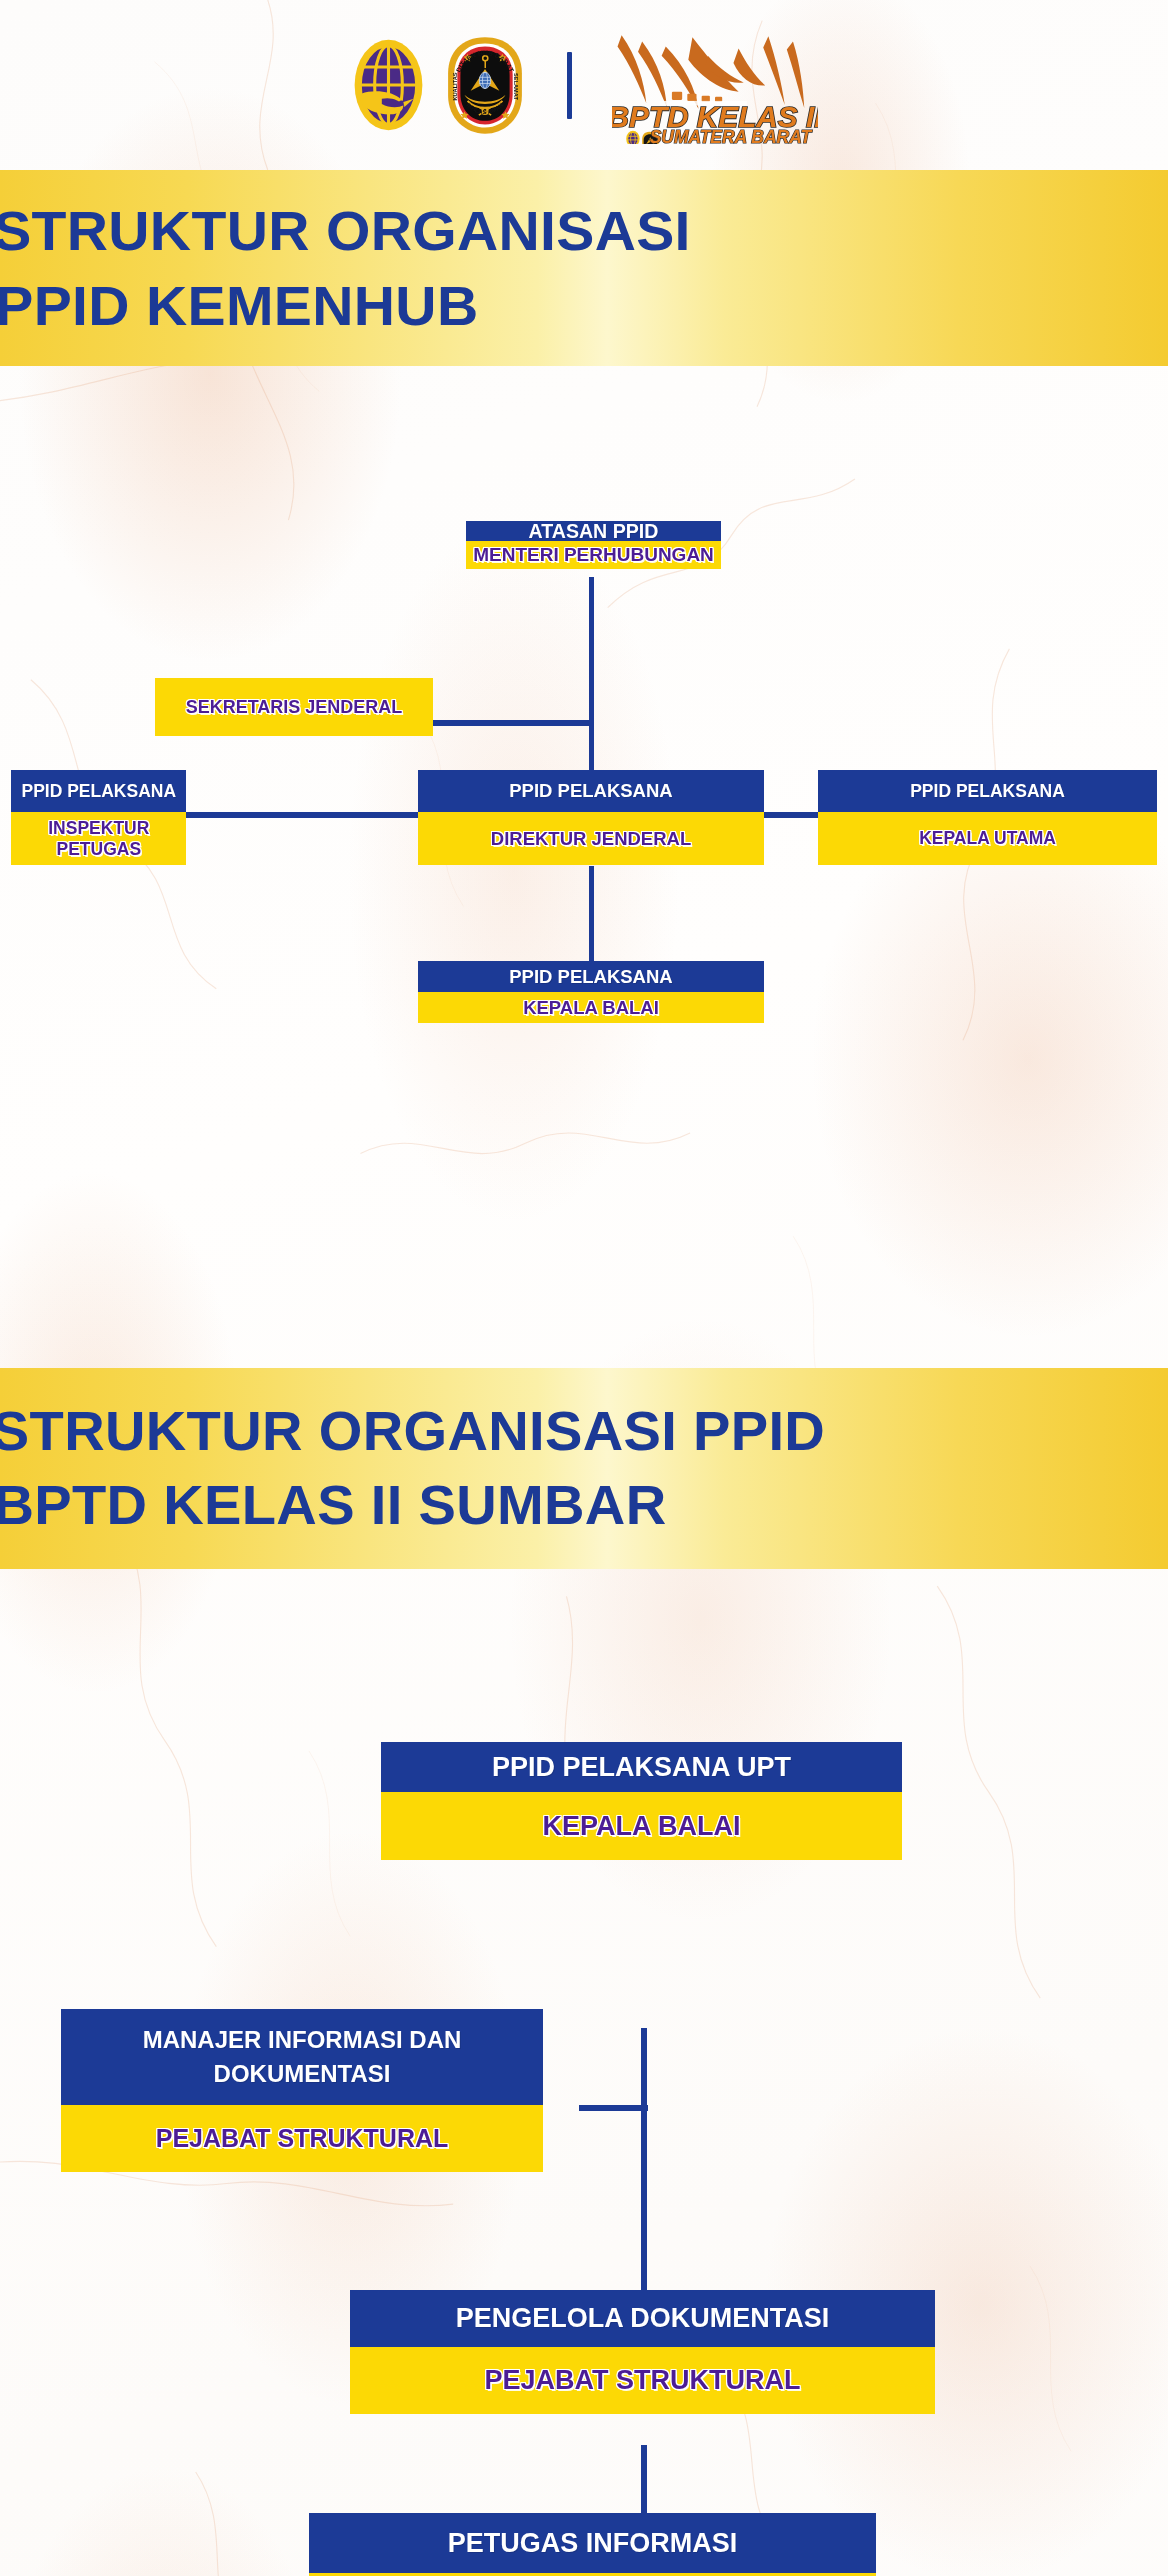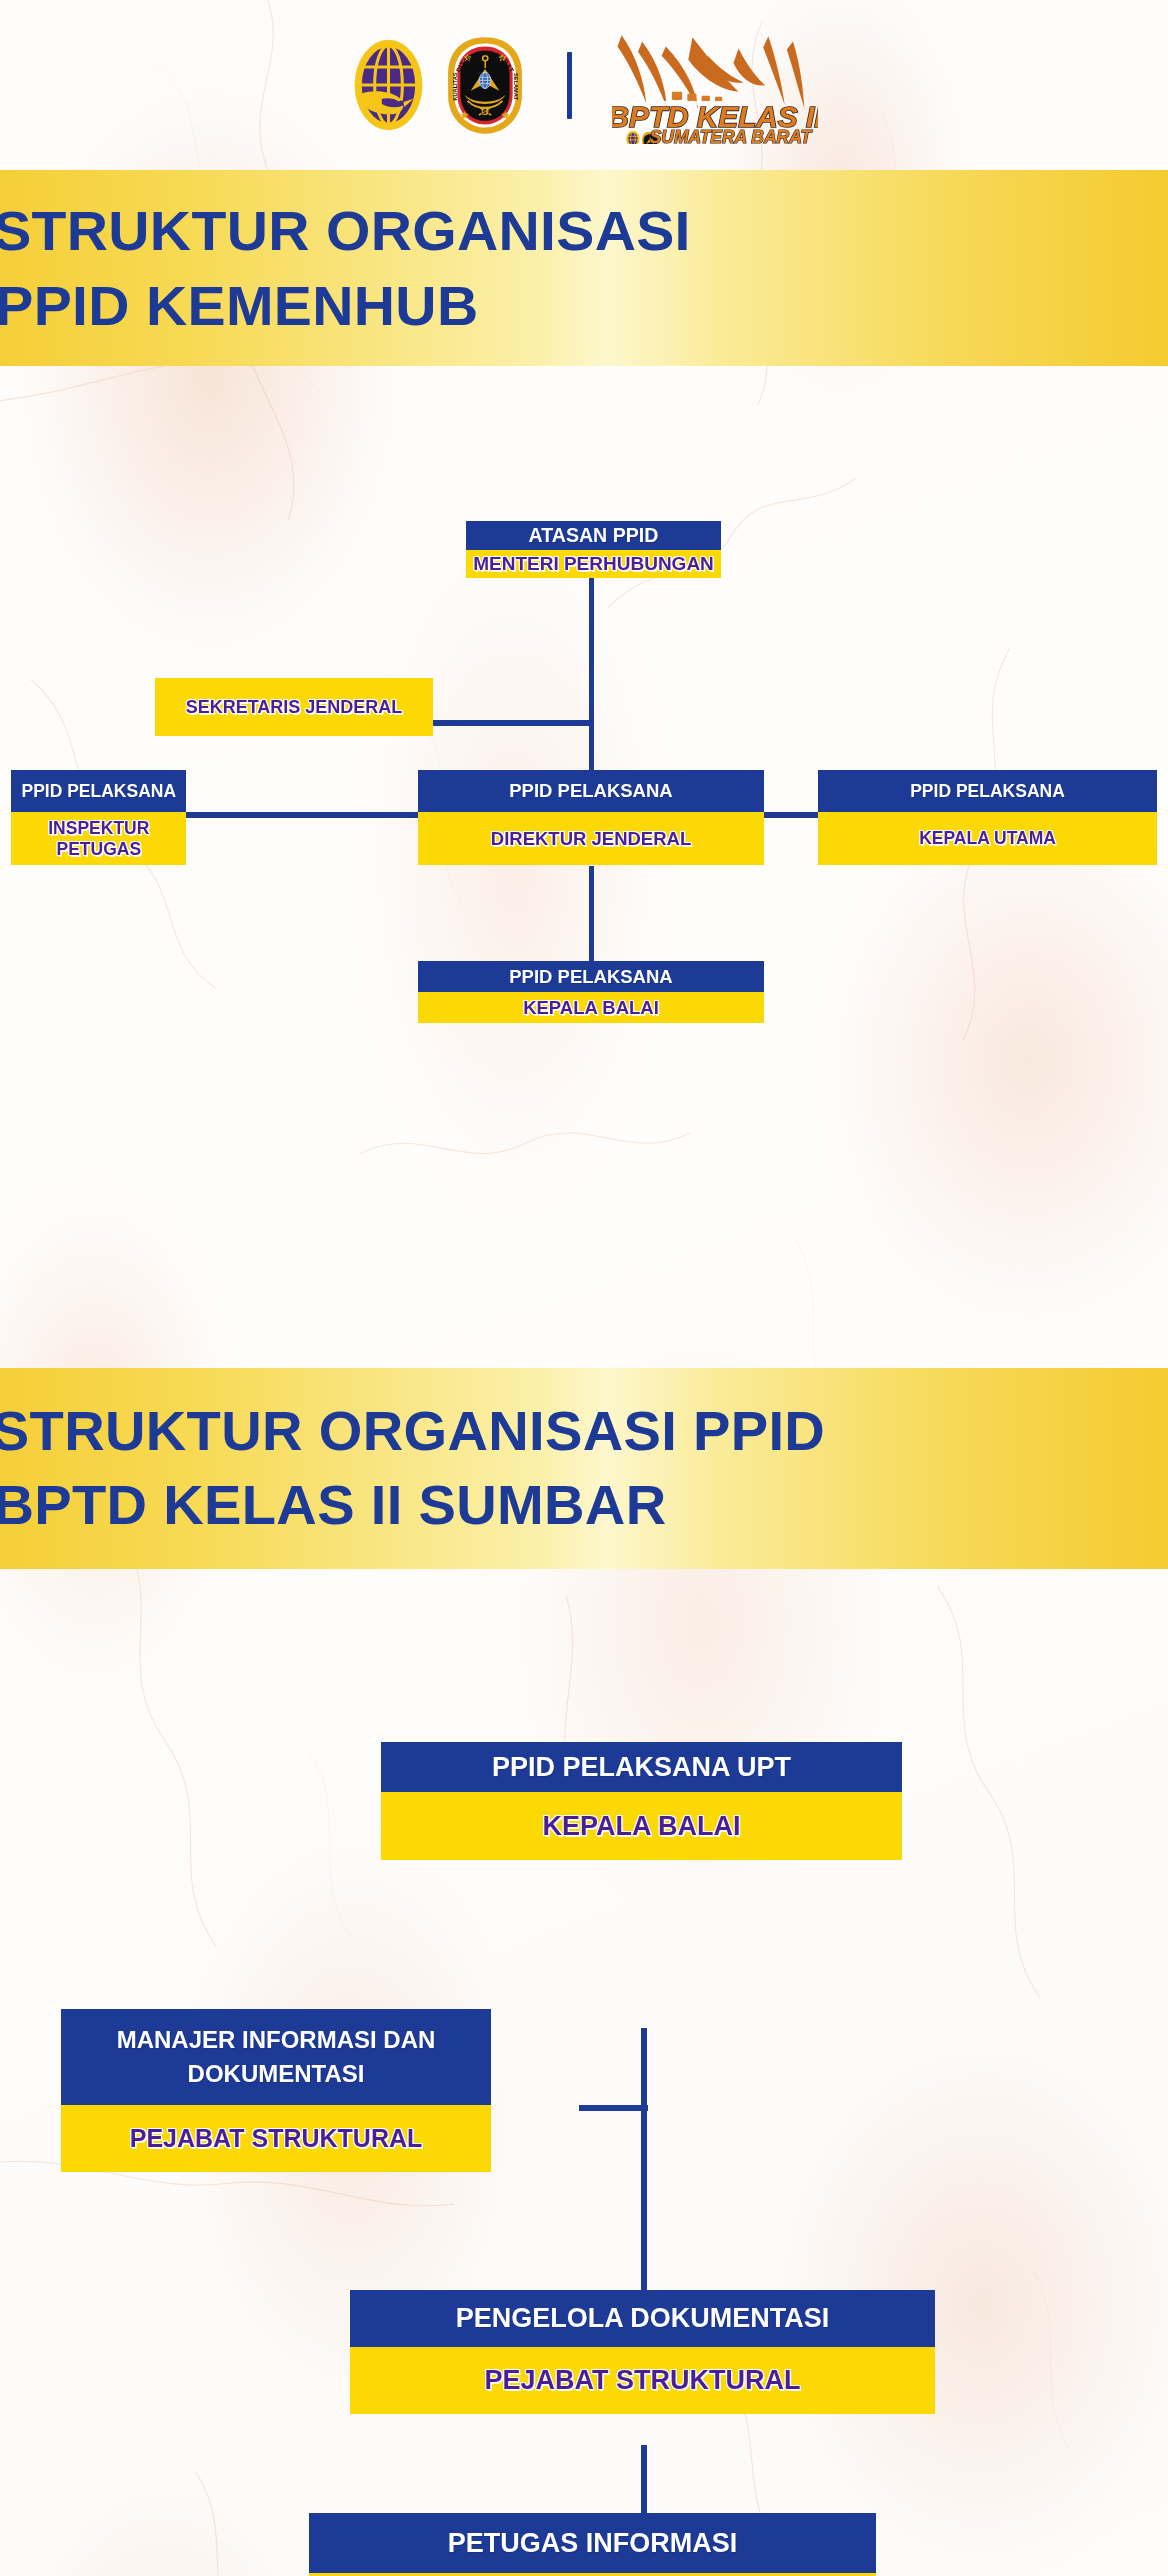--- a/index.html
+++ b/index.html
@@ -226,21 +226,21 @@
 
 <div class="chart" id="chart1">
 
   <div class="conn" style="left:589px; top:211px; width:5.2px; height:146px;"></div>
   <div class="conn" style="left:276px;  top:354px; width:315px; height:5.7px;"></div>
   <div class="conn" style="left:589px; top:357px; width:5.2px; height:50px;"></div>
   <div class="conn" style="left:178px;  top:446px; width:814px; height:5.7px;"></div>
   <div class="conn" style="left:589px; top:500px; width:5.2px; height:98px;"></div>
 
   <div class="node" style="left:466px; top:155px; width:255px;">
-    <div class="hdr" style="height:29px; font-size:19.6px;">ATASAN PPID</div>
+    <div class="hdr" style="height:20px; font-size:19.6px;">ATASAN PPID</div>
     <div class="bdy" style="height:28px; font-size:19px;">MENTERI PERHUBUNGAN</div>
   </div>
 
   <div class="node" style="left:155px; top:312px; width:278px;">
     <div class="bdy" style="height:58px; font-size:18px;">SEKRETARIS JENDERAL</div>
   </div>
 
   <div class="node" style="left:11.3px; top:404px; width:175px;">
     <div class="hdr" style="height:42px; font-size:17.5px;">PPID PELAKSANA</div>
     <div class="bdy" style="height:53px; font-size:17.5px;">INSPEKTUR PETUGAS</div>
@@ -273,21 +273,21 @@
   <div class="conn" style="left:641px; top:459px;  width:6.2px; height:258px;"></div>
   <div class="conn" style="left:579px; top:536px; width:69px; height:6.2px;"></div>
   <div class="conn" style="left:641px; top:685px; width:6.2px;  height:36px;"></div>
   <div class="conn" style="left:641px; top:876px; width:6.2px;  height:68px;"></div>
 
   <div class="node" style="left:381px; top:173px; width:521px;">
     <div class="hdr" style="height:50px; font-size:27px;">PPID PELAKSANA UPT</div>
     <div class="bdy" style="height:68px; font-size:27px;">KEPALA BALAI</div>
   </div>
 
-  <div class="node" style="left:61px; top:440px; width:430px;">
+  <div class="node" style="left:61px; top:440px; width:482px;">
     <div class="hdr" style="height:96px; font-size:24px; line-height:1.42; padding:0 11.3px; display:flex; align-items:center;">MANAJER INFORMASI DAN DOKUMENTASI</div>
     <div class="bdy" style="height:67px; font-size:25px;">PEJABAT STRUKTURAL</div>
   </div>
 
   <div class="node" style="left:350px; top:721px; width:585px;">
     <div class="hdr" style="height:57px; font-size:27px;">PENGELOLA DOKUMENTASI</div>
     <div class="bdy" style="height:67px; font-size:27px;">PEJABAT STRUKTURAL</div>
   </div>
 
   <div class="node" style="left:309px; top:944px; width:567px;">

